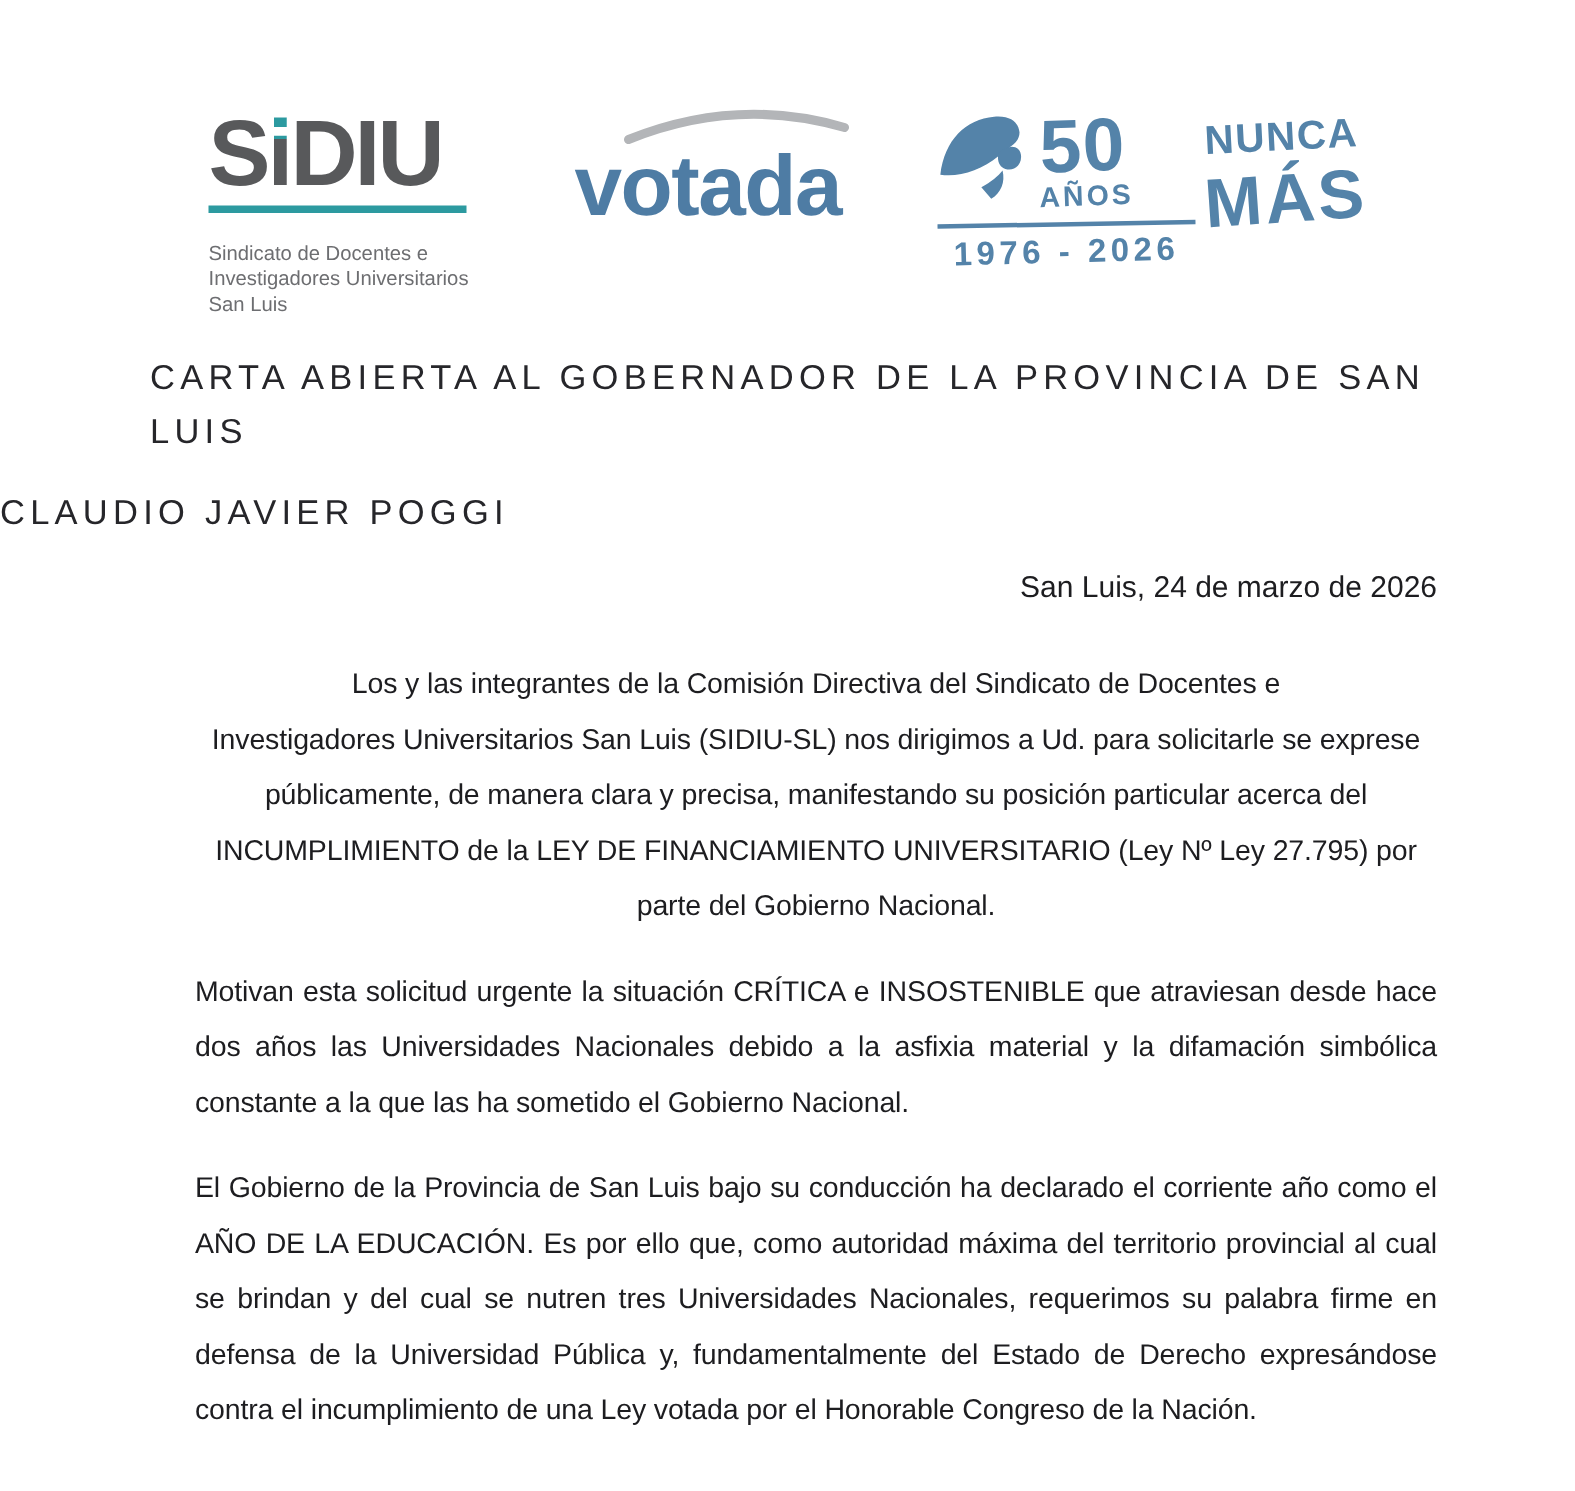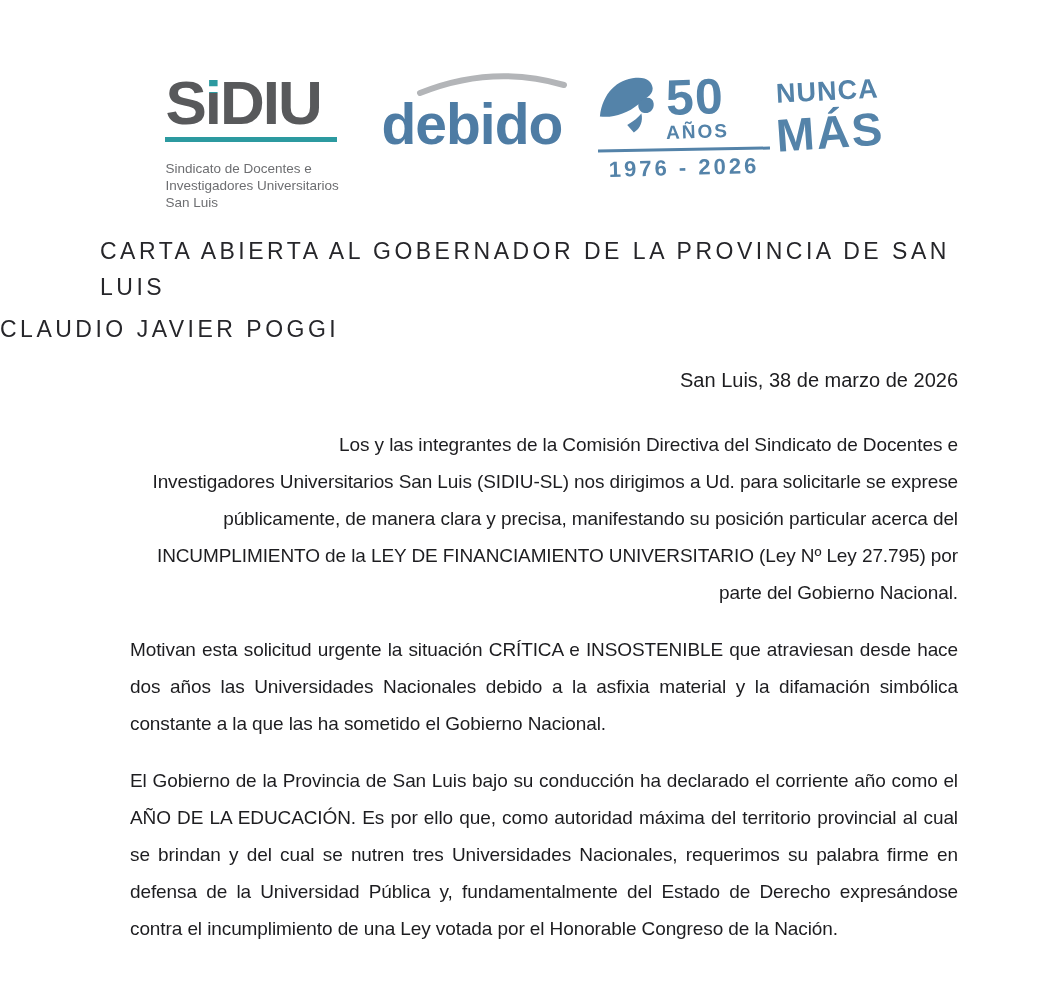--- a/index.html
+++ b/index.html
@@ -16,21 +16,21 @@
     background:#ffffff;
     overflow:hidden;
   }
 
   
   .logo-row {
     padding-top:72px;
     display:flex;
     justify-content:center;
     align-items:flex-start;
-    gap:36px;
+    gap:64px;
   }
 
   
   .sidiu { width:180px; }
   .sidiu-word {
     font-size:62px; font-weight:700; line-height:1.0;
     letter-spacing:-2px; color:#58595B;
     display:block;
   }
   .sidiu-word span { display:inline; }
@@ -77,32 +77,32 @@
 
   
   .title-block { margin-top:22px; }
   .letter-title {
     font-size:23px; font-weight:400; letter-spacing:3.5px;
     line-height:36px; color:#26262a;
     max-width:850px; margin:0 auto;
   }
   .letter-recipient {
     font-size:23px; font-weight:400; letter-spacing:3.5px;
-    line-height:36px; color:#26262a; margin-top:6px;
+    line-height:36px; color:#26262a; margin-top:18px;
   }
 
   .content { margin-left:130px; margin-right:92px; }
   .dateline {
     text-align:right; font-size:20px; margin-top:22px; color:#1d1d20;
   }
   .para {
     font-size:19px; line-height:37px; margin-top:20px;
     color:#1d1d20; letter-spacing:-0.1px;
   }
-  .para.first { text-align:right; margin-top:34px; }
+  .para.first { text-align:center; margin-top:34px; }
   .para.justified { text-align:justify; }
 </style>
 </head>
 <body>
 
 <div class="page">
 
   <div class="logo-row">
 
     <div class="sidiu">
@@ -112,21 +112,21 @@
         <div>Sindicato de Docentes e</div>
         <div>Investigadores Universitarios</div>
         <div>San Luis</div>
       </div>
     </div>
 
     <div class="conadu">
       <svg class="conadu-arc" viewBox="0 0 152 24" aria-hidden="true">
         <path d="M4,21 Q76,-8 148,13" fill="none" stroke="#B3B5B8" stroke-width="6" stroke-linecap="round"></path>
       </svg>
-      <span class="conadu-word">debido</span>
+      <span class="conadu-word">votada</span>
     </div>
 
     <div class="nm">
       <div class="nm-left">
         <div class="nm-left-top">
           <svg class="nm-panuelo" viewBox="0 0 70 70" aria-hidden="true">
             <path d="M2,45 C5,20 20,6 40,4 C52,3 57,8 58,15 C58,19 56,22 52,25 L43,32 C31,42 15,47 2,45 Z" fill="#5483A9"></path>
             <path d="M43,30 C50,23 58,24 59,31 C60,38 54,43 48,41 C44,40 42,35 43,31 Z" fill="#5483A9"></path>
             <path d="M46,42 C48,50 45,58 38,62 L31,54 C38,50 43,46 46,42 Z" fill="#5483A9"></path>
           </svg>
@@ -145,21 +145,21 @@
     </div>
 
   </div>
 
   <div class="title-block">
     <div class="letter-title">CARTA ABIERTA AL GOBERNADOR DE LA PROVINCIA DE SAN LUIS</div>
     <div class="letter-recipient">CLAUDIO JAVIER POGGI</div>
   </div>
 
   <div class="content">
-    <div class="dateline">San Luis, 38 de marzo de 2026</div>
+    <div class="dateline">San Luis, 24 de marzo de 2026</div>
 
     <p class="para first"><span>Los y las integrantes de la Comisión Directiva del Sindicato de Docentes e</span><br><span>Investigadores Universitarios San Luis (SIDIU-SL) nos dirigimos a Ud. para solicitarle se exprese públicamente, de manera clara y precisa, manifestando su posición particular acerca del INCUMPLIMIENTO de la LEY DE FINANCIAMIENTO UNIVERSITARIO (Ley Nº Ley 27.795) por parte del Gobierno Nacional.</span></p>
 
     <p class="para justified">Motivan esta solicitud urgente la situación CRÍTICA e INSOSTENIBLE que atraviesan desde hace dos años las Universidades Nacionales debido a la asfixia material y la difamación simbólica constante a la que las ha sometido el Gobierno Nacional.</p>
 
     <p class="para justified">El Gobierno de la Provincia de San Luis bajo su conducción ha declarado el corriente año como el AÑO DE LA EDUCACIÓN. Es por ello que, como autoridad máxima del territorio provincial al cual se brindan y del cual se nutren tres Universidades Nacionales, requerimos su palabra firme en defensa de la Universidad Pública y, fundamentalmente del Estado de Derecho expresándose contra el incumplimiento de una Ley votada por el Honorable Congreso de la Nación.</p>
   </div>
 
 </div>
 

